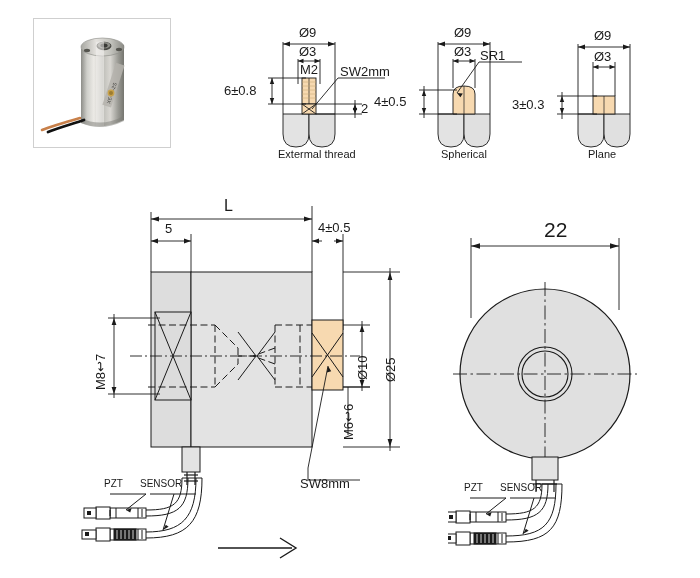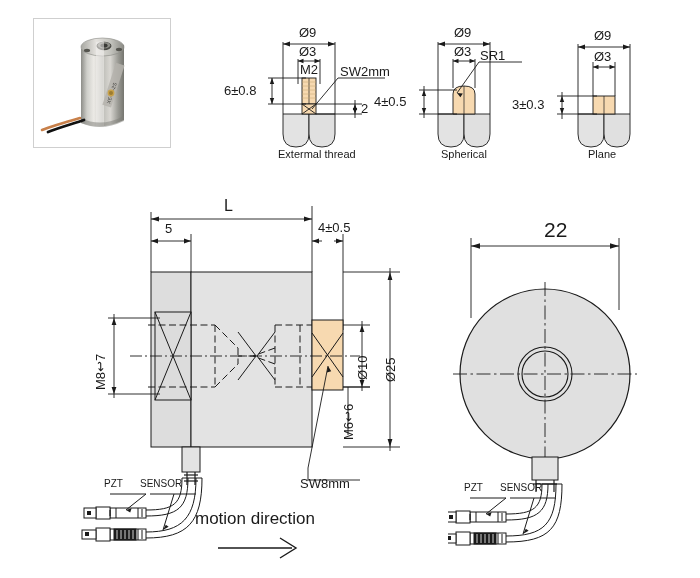--- a/index.html
+++ b/index.html
@@ -378,21 +378,20 @@
       <path d="M93 60 l2.8 -5.2 l2.8 2.0 z" fill="#1a1a1a" stroke="none"></path>
     </g>
 
     <g stroke="#1a1a1a" stroke-width="1.4" fill="none">
       <line x1="148" y1="78" x2="222" y2="78"></line>
       <path d="M210 68 L226 78 L210 88"></path>
     </g>
   </svg>
   <span class="lbl sm" style="left:34px;top:9px;">PZT</span>
   <span class="lbl sm" style="left:70px;top:9px;">SENSOR</span>
-  <span class="lbl big" style="left:125px;top:40px;font-size:17px;">motion direction</span>
 </div>
 
 <div class="abs" style="left:440px;top:200px;width:250px;height:310px;">
   <svg width="250" height="310" viewBox="0 0 250 310">
 
     <g stroke="#1a1a1a" fill="none" stroke-width="0.9">
       <line x1="31" y1="38" x2="31" y2="118"></line>
       <line x1="179" y1="38" x2="179" y2="110"></line>
       <line x1="31" y1="46" x2="179" y2="46"></line>
       <path d="M31 46 l9 -2.8 v5.6 z" fill="#1a1a1a" stroke="none"></path>

